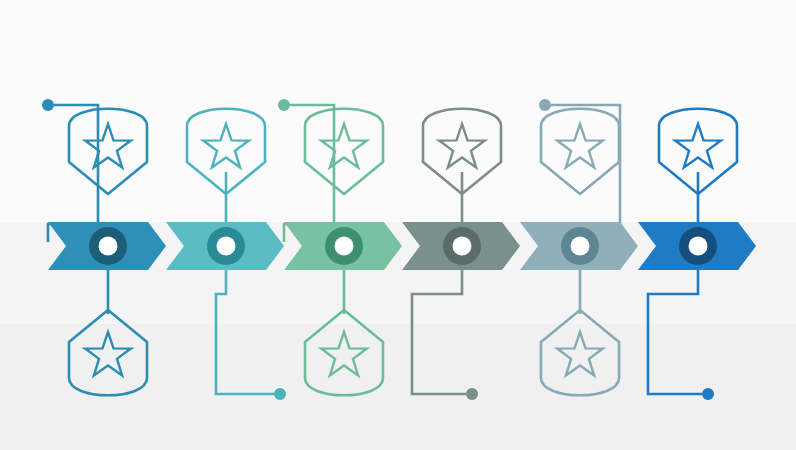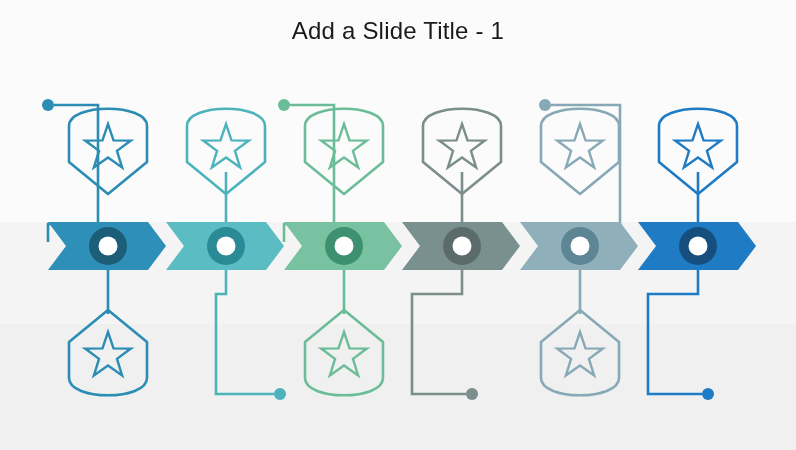--- a/index.html
+++ b/index.html
@@ -39,21 +39,20 @@
 </style>
 </head>
 <body>
 
 <div id="slide">
 
   <div class="band band-top"></div>
   <div class="band band-mid"></div>
   <div class="band band-bot"></div>
 
-  <div class="title">Add a Slide Title - 1</div>
 
   <div id="diagram">
     <svg id="svgroot" width="796" height="450" viewBox="0 0 796 450" xmlns="http://www.w3.org/2000/svg">
         <g>
           <g>
             <path d="M 54 105 L 98 105 L 98 224 L 48 224 L 48 242" fill="none" stroke="#2b8cb4" stroke-width="2.6" stroke-linecap="butt" stroke-linejoin="miter"></path>
             <circle cx="48" cy="105" r="6" fill="#2b8cb4"></circle>
             <path d="M 108 268 L 108 314" fill="none" stroke="#2b8cb4" stroke-width="2.6" stroke-linecap="butt" stroke-linejoin="miter"></path>
           </g>
           <g>

